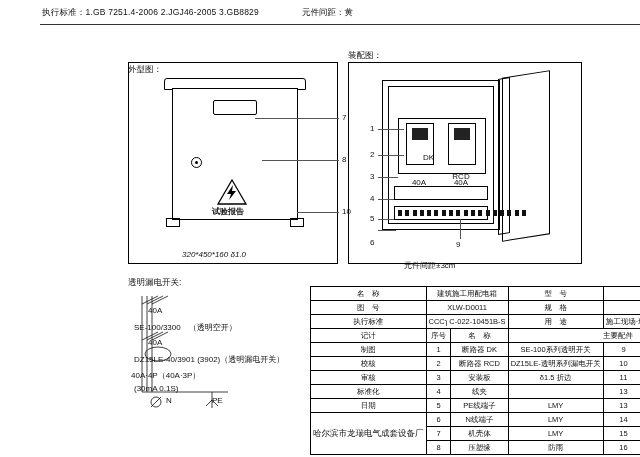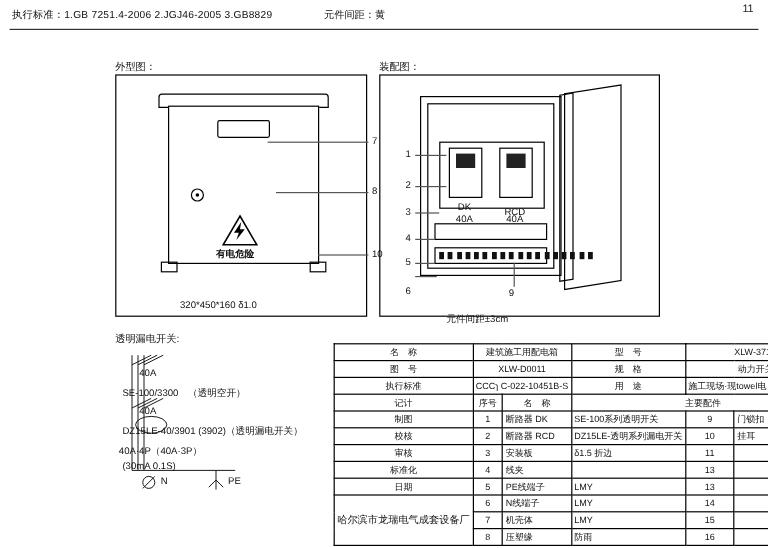--- a/index.html
+++ b/index.html
@@ -1,78 +1,78 @@
 <!DOCTYPE html>
 <html><head>
 <meta charset="utf-8">
 <style>
   html,body{margin:0;padding:0;}
   body{width:640px;height:457px;background:#ffffff;font-family:"Liberation Sans",sans-serif;color:#111;overflow:hidden;}
-  .page{position:relative;width:604px;height:457px;}
+  .page{position:relative;width:604px;height:457px;margin-left:32px;}
 
   .hdr{position:absolute;left:0;top:0;width:640px;height:30px;}
   .hdr .line{position:absolute;left:8px;right:8px;top:24px;border-top:1px solid #333;}
   .hdr .std{position:absolute;left:10px;top:7px;font-size:8.5px;letter-spacing:.2px;}
   .hdr .color{position:absolute;left:270px;top:7px;font-size:8.5px;}
   .hdr .pg{position:absolute;right:12px;top:2px;font-size:9px;color:#222;}
 
   .lbl{position:absolute;font-size:8.5px;color:#111;}
-  .lbl-outer{left:96px;top:50px;}
+  .lbl-outer{left:96px;top:64px;}
   .lbl-assy{left:316px;top:50px;}
   .lbl-wire{left:96px;top:277px;}
 
   .box{position:absolute;border:1px solid #000;}
   .outer-frame{left:96px;top:62px;width:208px;height:200px;}
   .assy-frame{left:316px;top:62px;width:232px;height:200px;}
 
   
   .cab-body{position:absolute;left:140px;top:88px;width:124px;height:130px;border:1.4px solid #000;background:#fff;}
   .cab-roof{position:absolute;left:132px;top:78px;width:140px;height:10px;border:1.4px solid #000;border-radius:3px 3px 0 0;background:#fff;}
   .cab-window{position:absolute;left:181px;top:100px;width:42px;height:13px;border:1.2px solid #000;border-radius:2px;}
   .cab-knob{position:absolute;left:159px;top:157px;width:9px;height:9px;border:1.1px solid #000;border-radius:50%;}
   .cab-knob:after{content:"";position:absolute;left:3px;top:3px;width:3px;height:3px;background:#000;border-radius:50%;}
   .warn-wrap{position:absolute;left:184px;top:178px;width:32px;height:28px;}
   .warn-wrap svg{display:block;}
   .warn-txt{position:absolute;left:180px;top:206px;font-size:8px;font-weight:bold;}
   .foot-l{position:absolute;left:134px;top:218px;width:12px;height:7px;border:1.2px solid #000;}
   .foot-r{position:absolute;left:258px;top:218px;width:12px;height:7px;border:1.2px solid #000;}
-  .dim-txt{position:absolute;left:150px;top:250px;font-size:8px;}
+  .dim-txt{position:absolute;left:150px;top:250px;font-size:8px;font-style:italic;}
   .num{position:absolute;font-size:8px;color:#111;}
   .lead{position:absolute;border-top:0.8px solid #555;}
   .leadv{position:absolute;border-left:0.8px solid #555;}
 
   
   .encl{position:absolute;left:350px;top:80px;width:116px;height:148px;border:1.3px solid #000;}
   .encl-inner{position:absolute;left:356px;top:86px;width:104px;height:136px;border:1px solid #000;}
   .door{position:absolute;left:470px;top:74px;width:46px;height:162px;border:1.3px solid #000;transform:skewY(-9deg);background:#fff;}
   .door2{position:absolute;left:466px;top:78px;width:10px;height:154px;border:1px solid #000;transform:skewY(-9deg);}
   .panel{position:absolute;left:366px;top:118px;width:86px;height:54px;border:1.1px solid #000;}
   .brk{position:absolute;width:26px;height:40px;border:1.1px solid #000;top:123px;}
   .brk.dk{left:374px;}
   .brk.rcd{left:416px;}
   .brk .slot{position:absolute;left:5px;top:4px;width:16px;height:12px;background:#222;}
   .brk-cap{position:absolute;font-size:8px;text-align:center;width:30px;}
-  .dk-cap{left:372px;top:168px;}
+  .dk-cap{left:372px;top:153px;text-align:right;}
   .rcd-cap{left:414px;top:172px;}
   .dk-cap2{left:372px;top:178px;}
   .rcd-cap2{left:414px;top:178px;}
   .rail{position:absolute;left:362px;top:186px;width:92px;height:12px;border:1px solid #000;}
   .term{position:absolute;left:362px;top:206px;width:92px;height:12px;border:1px solid #000;background:#fff;}
   .term .dots{position:absolute;left:3px;top:3px;display:flex;gap:3.3px;}
   .term .dots i{display:block;width:4px;height:6px;background:#111;}
   .assy-note{position:absolute;left:372px;top:260px;font-size:8px;}
 
   
   .wire-area{position:absolute;left:96px;top:292px;width:200px;height:140px;}
   .w-t{position:absolute;font-size:8px;}
 
   
   .tbl{position:absolute;left:278px;top:286px;width:352px;border-collapse:collapse;font-size:7.5px;}
   .tbl td,.tbl th{border:1px solid #000;padding:0 2px;height:13px;line-height:13px;font-weight:normal;text-align:center;white-space:nowrap;overflow:hidden;}
-  .tbl td.l{text-align:left;}
+  .tbl td.l{text-align:center;}
   .foot-cell{height:26px;font-size:8.5px;}
 </style>
 </head>
 <body>
 
 <div class="page">
 
   <div class="hdr">
     <div class="std">执行标准：1.GB 7251.4-2006   2.JGJ46-2005   3.GB8829</div>
     <div class="color">元件间距：黄</div>
@@ -88,21 +88,21 @@
   <div class="cab-roof"></div>
   <div class="cab-body"></div>
   <div class="cab-window"></div>
   <div class="cab-knob"></div>
   <div class="warn-wrap">
     <svg width="32" height="28" viewBox="0 0 32 28">
       <polygon points="16,2 30,26 2,26" fill="#fff" stroke="#000" stroke-width="1.3"></polygon>
       <path d="M17,7 L11,16 L15,16 L13,22 L20,13 L16,13 Z" fill="#000"></path>
     </svg>
   </div>
-  <div class="warn-txt">有电危险</div>
+  <div class="warn-txt">试验报告</div>
   <div class="foot-l"></div>
   <div class="foot-r"></div>
   <div class="dim-txt">320*450*160  δ1.0</div>
 
   <div class="lead" style="left:223px;top:118px;width:84px;"></div>
   <div class="num" style="left:310px;top:113px;">7</div>
   <div class="lead" style="left:230px;top:160px;width:77px;"></div>
   <div class="num" style="left:310px;top:155px;">8</div>
   <div class="lead" style="left:265px;top:212px;width:42px;"></div>
   <div class="num" style="left:310px;top:207px;">10</div>
@@ -186,21 +186,21 @@
       <ellipse cx="30" cy="62" rx="13" ry="7" fill="none" stroke="#111" stroke-width="0.8"></ellipse>
       <line x1="14" y1="100" x2="100" y2="100" stroke="#111" stroke-width="0.8"></line>
       <line x1="84" y1="100" x2="84" y2="108" stroke="#111" stroke-width="0.8"></line>
       <circle cx="28" cy="110" r="5" fill="none" stroke="#111" stroke-width="0.8"></circle>
       <line x1="23" y1="115" x2="33" y2="105" stroke="#111" stroke-width="0.8"></line>
       <line x1="84" y1="108" x2="78" y2="114" stroke="#111" stroke-width="0.8"></line>
       <line x1="84" y1="108" x2="90" y2="114" stroke="#111" stroke-width="0.8"></line>
       <line x1="84" y1="108" x2="84" y2="116" stroke="#111" stroke-width="0.8"></line>
     </svg>
     <div class="w-t" style="left:38px;top:104px;">N</div>
-    <div class="w-t" style="left:94px;top:104px;">PE</div>
+    <div class="w-t" style="left:84px;top:104px;">PE</div>
   </div>
 
   <table class="tbl">
     <tbody>
       <tr>
         <td colspan="2">名　称</td>
         <td colspan="4">建筑施工用配电箱</td>
         <td colspan="2">型　号</td>
         <td colspan="3">XLW-371/KD</td>
       </tr>

